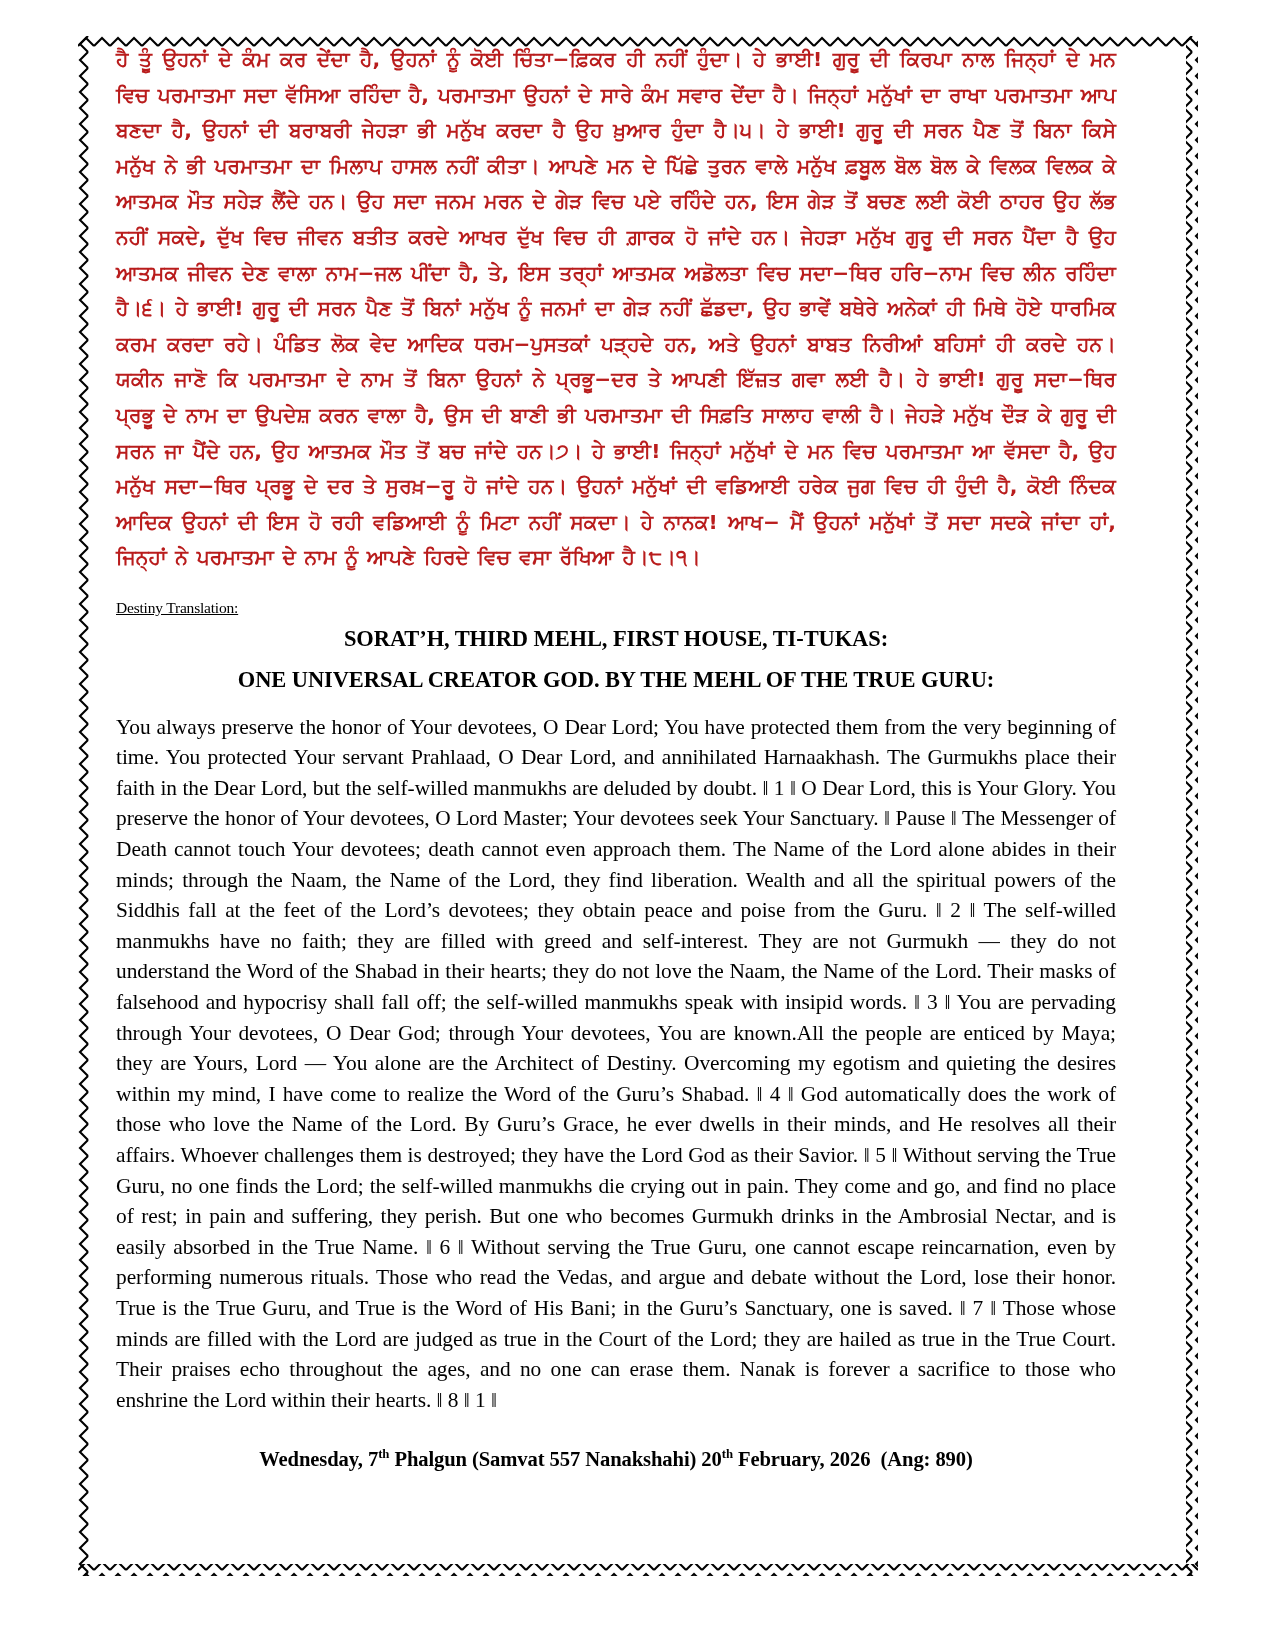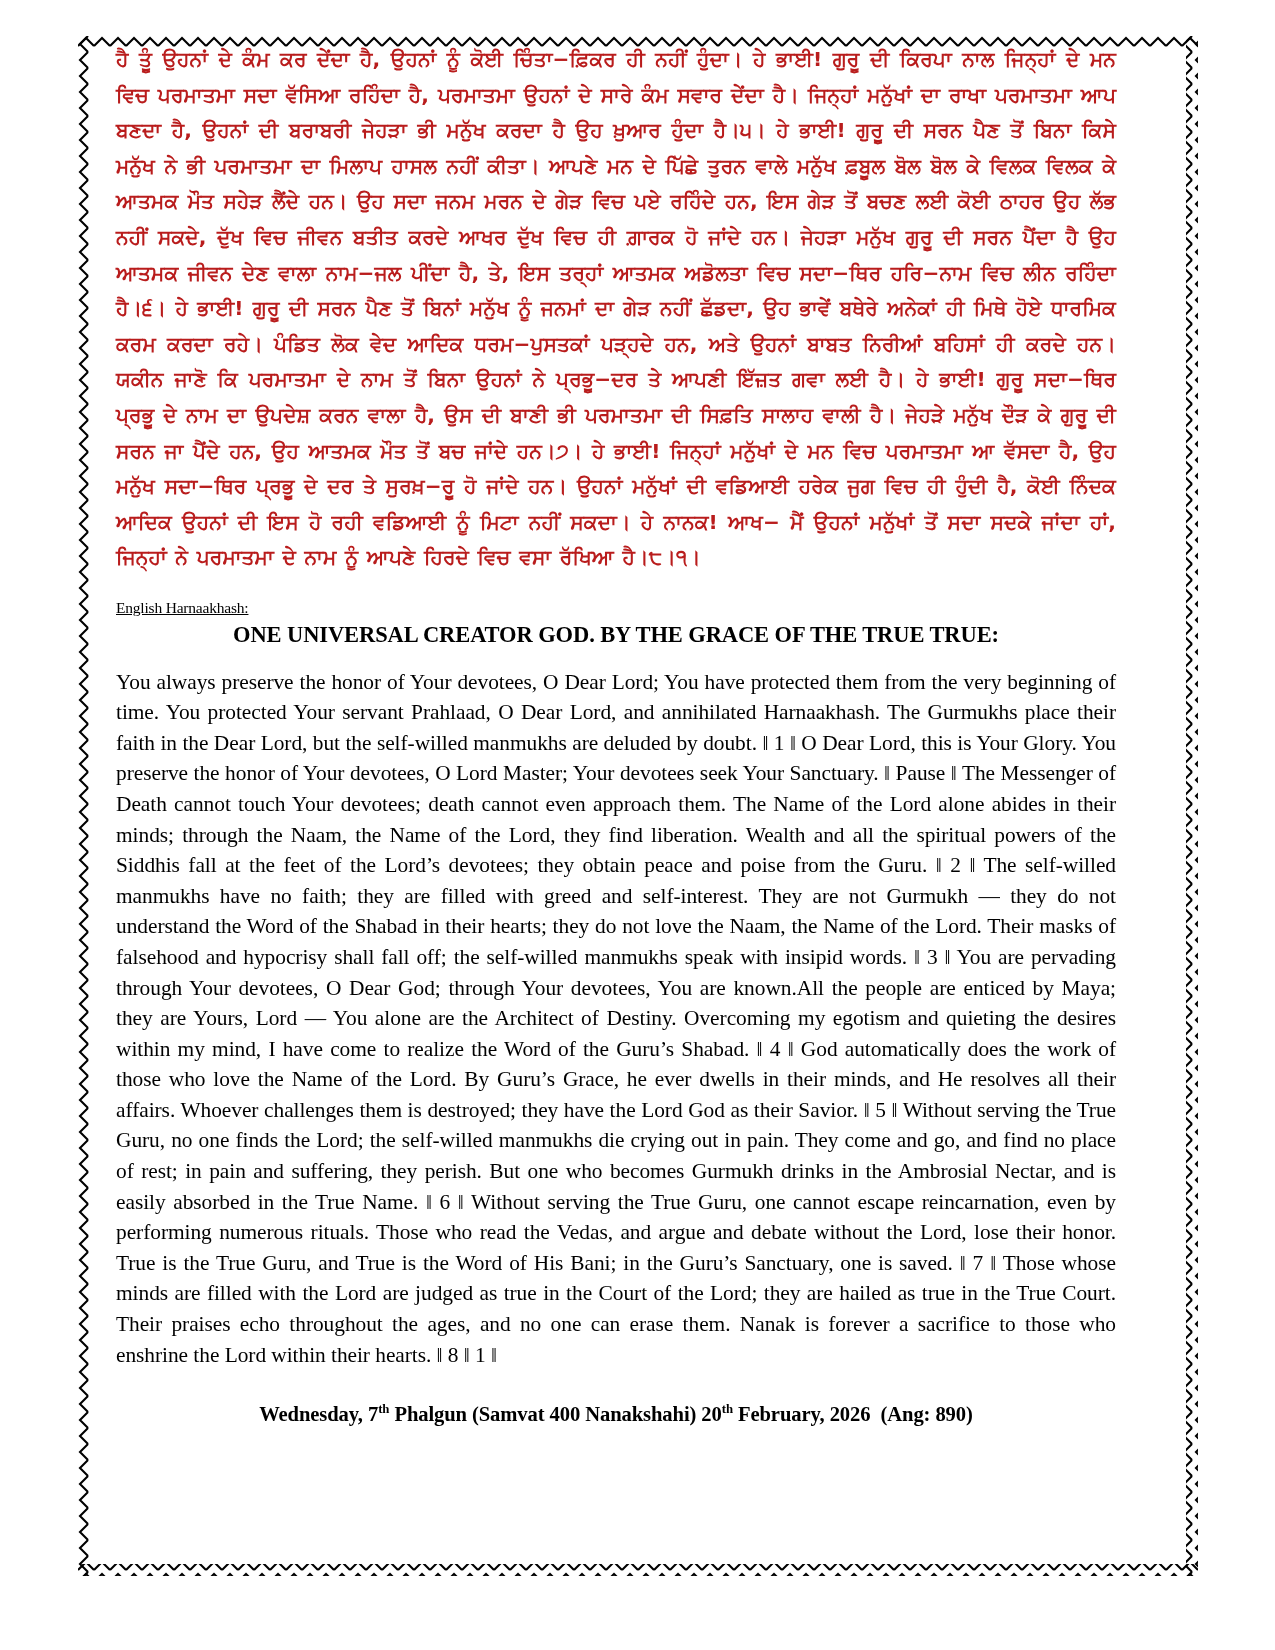--- a/index.html
+++ b/index.html
@@ -125,32 +125,33 @@
   </svg>
 </div>
 
 <div id="content">
 
   <section class="gurmukhi-block">
     <p>ਹੈ ਤੂੰ ਉਹਨਾਂ ਦੇ ਕੰਮ ਕਰ ਦੇਂਦਾ ਹੈ, ਉਹਨਾਂ ਨੂੰ ਕੋਈ ਚਿੰਤਾ−ਫ਼ਿਕਰ ਹੀ ਨਹੀਂ ਹੁੰਦਾ। ਹੇ ਭਾਈ! ਗੁਰੂ ਦੀ ਕਿਰਪਾ ਨਾਲ ਜਿਨ੍ਹਾਂ ਦੇ ਮਨ ਵਿਚ ਪਰਮਾਤਮਾ ਸਦਾ ਵੱਸਿਆ ਰਹਿੰਦਾ ਹੈ, ਪਰਮਾਤਮਾ ਉਹਨਾਂ ਦੇ ਸਾਰੇ ਕੰਮ ਸਵਾਰ ਦੇਂਦਾ ਹੈ। ਜਿਨ੍ਹਾਂ ਮਨੁੱਖਾਂ ਦਾ ਰਾਖਾ ਪਰਮਾਤਮਾ ਆਪ ਬਣਦਾ ਹੈ, ਉਹਨਾਂ ਦੀ ਬਰਾਬਰੀ ਜੇਹੜਾ ਭੀ ਮਨੁੱਖ ਕਰਦਾ ਹੈ ਉਹ ਖ਼ੁਆਰ ਹੁੰਦਾ ਹੈ।੫। ਹੇ ਭਾਈ! ਗੁਰੂ ਦੀ ਸਰਨ ਪੈਣ ਤੋਂ ਬਿਨਾ ਕਿਸੇ ਮਨੁੱਖ ਨੇ ਭੀ ਪਰਮਾਤਮਾ ਦਾ ਮਿਲਾਪ ਹਾਸਲ ਨਹੀਂ ਕੀਤਾ। ਆਪਣੇ ਮਨ ਦੇ ਪਿੱਛੇ ਤੁਰਨ ਵਾਲੇ ਮਨੁੱਖ ਫ਼ਬੂਲ ਬੋਲ ਬੋਲ ਕੇ ਵਿਲਕ ਵਿਲਕ ਕੇ ਆਤਮਕ ਮੌਤ ਸਹੇੜ ਲੈਂਦੇ ਹਨ। ਉਹ ਸਦਾ ਜਨਮ ਮਰਨ ਦੇ ਗੇੜ ਵਿਚ ਪਏ ਰਹਿੰਦੇ ਹਨ, ਇਸ ਗੇੜ ਤੋਂ ਬਚਣ ਲਈ ਕੋਈ ਠਾਹਰ ਉਹ ਲੱਭ ਨਹੀਂ ਸਕਦੇ, ਦੁੱਖ ਵਿਚ ਜੀਵਨ ਬਤੀਤ ਕਰਦੇ ਆਖਰ ਦੁੱਖ ਵਿਚ ਹੀ ਗ਼ਾਰਕ ਹੋ ਜਾਂਦੇ ਹਨ। ਜੇਹੜਾ ਮਨੁੱਖ ਗੁਰੂ ਦੀ ਸਰਨ ਪੈਂਦਾ ਹੈ ਉਹ ਆਤਮਕ ਜੀਵਨ ਦੇਣ ਵਾਲਾ ਨਾਮ−ਜਲ ਪੀਂਦਾ ਹੈ, ਤੇ, ਇਸ ਤਰ੍ਹਾਂ ਆਤਮਕ ਅਡੋਲਤਾ ਵਿਚ ਸਦਾ−ਥਿਰ ਹਰਿ−ਨਾਮ ਵਿਚ ਲੀਨ ਰਹਿੰਦਾ ਹੈ।੬। ਹੇ ਭਾਈ! ਗੁਰੂ ਦੀ ਸਰਨ ਪੈਣ ਤੋਂ ਬਿਨਾਂ ਮਨੁੱਖ ਨੂੰ ਜਨਮਾਂ ਦਾ ਗੇੜ ਨਹੀਂ ਛੱਡਦਾ, ਉਹ ਭਾਵੇਂ ਬਥੇਰੇ ਅਨੇਕਾਂ ਹੀ ਮਿਥੇ ਹੋਏ ਧਾਰਮਿਕ ਕਰਮ ਕਰਦਾ ਰਹੇ। ਪੰਡਿਤ ਲੋਕ ਵੇਦ ਆਦਿਕ ਧਰਮ−ਪੁਸਤਕਾਂ ਪੜ੍ਹਦੇ ਹਨ, ਅਤੇ ਉਹਨਾਂ ਬਾਬਤ ਨਿਰੀਆਂ ਬਹਿਸਾਂ ਹੀ ਕਰਦੇ ਹਨ। ਯਕੀਨ ਜਾਣੋ ਕਿ ਪਰਮਾਤਮਾ ਦੇ ਨਾਮ ਤੋਂ ਬਿਨਾ ਉਹਨਾਂ ਨੇ ਪ੍ਰਭੂ−ਦਰ ਤੇ ਆਪਣੀ ਇੱਜ਼ਤ ਗਵਾ ਲਈ ਹੈ। ਹੇ ਭਾਈ! ਗੁਰੂ ਸਦਾ−ਥਿਰ ਪ੍ਰਭੂ ਦੇ ਨਾਮ ਦਾ ਉਪਦੇਸ਼ ਕਰਨ ਵਾਲਾ ਹੈ, ਉਸ ਦੀ ਬਾਣੀ ਭੀ ਪਰਮਾਤਮਾ ਦੀ ਸਿਫ਼ਤਿ ਸਾਲਾਹ ਵਾਲੀ ਹੈ। ਜੇਹੜੇ ਮਨੁੱਖ ਦੌੜ ਕੇ ਗੁਰੂ ਦੀ ਸਰਨ ਜਾ ਪੈਂਦੇ ਹਨ, ਉਹ ਆਤਮਕ ਮੌਤ ਤੋਂ ਬਚ ਜਾਂਦੇ ਹਨ।੭। ਹੇ ਭਾਈ! ਜਿਨ੍ਹਾਂ ਮਨੁੱਖਾਂ ਦੇ ਮਨ ਵਿਚ ਪਰਮਾਤਮਾ ਆ ਵੱਸਦਾ ਹੈ, ਉਹ ਮਨੁੱਖ ਸਦਾ−ਥਿਰ ਪ੍ਰਭੂ ਦੇ ਦਰ ਤੇ ਸੁਰਖ਼−ਰੂ ਹੋ ਜਾਂਦੇ ਹਨ। ਉਹਨਾਂ ਮਨੁੱਖਾਂ ਦੀ ਵਡਿਆਈ ਹਰੇਕ ਜੁਗ ਵਿਚ ਹੀ ਹੁੰਦੀ ਹੈ, ਕੋਈ ਨਿੰਦਕ ਆਦਿਕ ਉਹਨਾਂ ਦੀ ਇਸ ਹੋ ਰਹੀ ਵਡਿਆਈ ਨੂੰ ਮਿਟਾ ਨਹੀਂ ਸਕਦਾ। ਹੇ ਨਾਨਕ! ਆਖ− ਮੈਂ ਉਹਨਾਂ ਮਨੁੱਖਾਂ ਤੋਂ ਸਦਾ ਸਦਕੇ ਜਾਂਦਾ ਹਾਂ, ਜਿਨ੍ਹਾਂ ਨੇ ਪਰਮਾਤਮਾ ਦੇ ਨਾਮ ਨੂੰ ਆਪਣੇ ਹਿਰਦੇ ਵਿਚ ਵਸਾ ਰੱਖਿਆ ਹੈ।੮।੧।</p>
   </section>
 
   <div>
-    <span class="translation-label">English Harnaakhash:</span>
+    <span class="translation-label">Destiny Translation:</span>
   </div>
 
+  <h1 class="eng-heading">SORAT’H, THIRD MEHL, FIRST HOUSE, TI-TUKAS:</h1>
 
-  <h2 class="eng-heading sub">ONE UNIVERSAL CREATOR GOD.  BY THE GRACE OF THE TRUE TRUE:</h2>
+  <h2 class="eng-heading sub">ONE UNIVERSAL CREATOR GOD.  BY THE MEHL OF THE TRUE GURU:</h2>
 
   <section class="eng-body">
     <p>You always preserve the honor of Your devotees, O Dear Lord; You have protected them from the very beginning of time. You protected Your servant Prahlaad, O Dear Lord, and annihilated Harnaakhash. The Gurmukhs place their faith in the Dear Lord, but the self-willed manmukhs are deluded by doubt.  ‖ 1 ‖    O Dear Lord, this is Your Glory. You preserve the honor of Your devotees, O Lord Master; Your devotees seek Your Sanctuary.  ‖  Pause  ‖    The Messenger of Death cannot touch Your devotees; death cannot even approach them. The Name of the Lord alone abides in their minds; through the Naam, the Name of the Lord, they find liberation. Wealth and all the spiritual powers of the Siddhis fall at the feet of the Lord’s devotees; they obtain peace and poise from the Guru.  ‖ 2 ‖   The self-willed manmukhs have no faith; they are filled with greed and self-interest. They are not Gurmukh — they do not understand the Word of the Shabad in their hearts; they do not love the Naam, the Name of the Lord. Their masks of falsehood and hypocrisy shall fall off; the self-willed manmukhs speak with insipid words.  ‖ 3 ‖   You are pervading through Your devotees, O Dear God; through Your devotees, You are known.All the people are enticed by Maya; they are Yours, Lord — You alone are the Architect of Destiny. Overcoming my egotism and quieting the desires within my mind, I have come to realize the Word of the Guru’s Shabad.  ‖ 4 ‖    God automatically does the work of those who love the Name of the Lord. By Guru’s Grace, he ever dwells in their minds, and He resolves all their affairs. Whoever challenges them is destroyed; they have the Lord God as their Savior.  ‖ 5 ‖    Without serving the True Guru, no one finds the Lord; the self-willed manmukhs die crying out in pain. They come and go, and find no place of rest; in pain and suffering, they perish. But one who becomes Gurmukh drinks in the Ambrosial Nectar, and is easily absorbed in the True Name.  ‖ 6 ‖   Without serving the True Guru, one cannot escape reincarnation, even by performing numerous rituals. Those who read the Vedas, and argue and debate without the Lord, lose their honor. True is the True Guru, and True is the Word of His Bani; in the Guru’s Sanctuary, one is saved.  ‖ 7 ‖    Those whose minds are filled with the Lord are judged as true in the Court of the Lord; they are hailed as true in the True Court. Their praises echo throughout the ages, and no one can erase them. Nanak is forever a sacrifice to those who enshrine the Lord within their hearts.  ‖ 8 ‖ 1 ‖</p>
   </section>
 
   <div class="footer-line">
     <span>Wednesday,</span>
     <span>7</span><sup>th</sup>
-    <span>Phalgun (Samvat 400 Nanakshahi)</span>
+    <span>Phalgun (Samvat 557 Nanakshahi)</span>
     <span>20</span><sup>th</sup>
     <span>February, 2026</span>
     &nbsp;<span>(Ang: 890)</span>
   </div>
 
 </div>
 
 </body></html>

